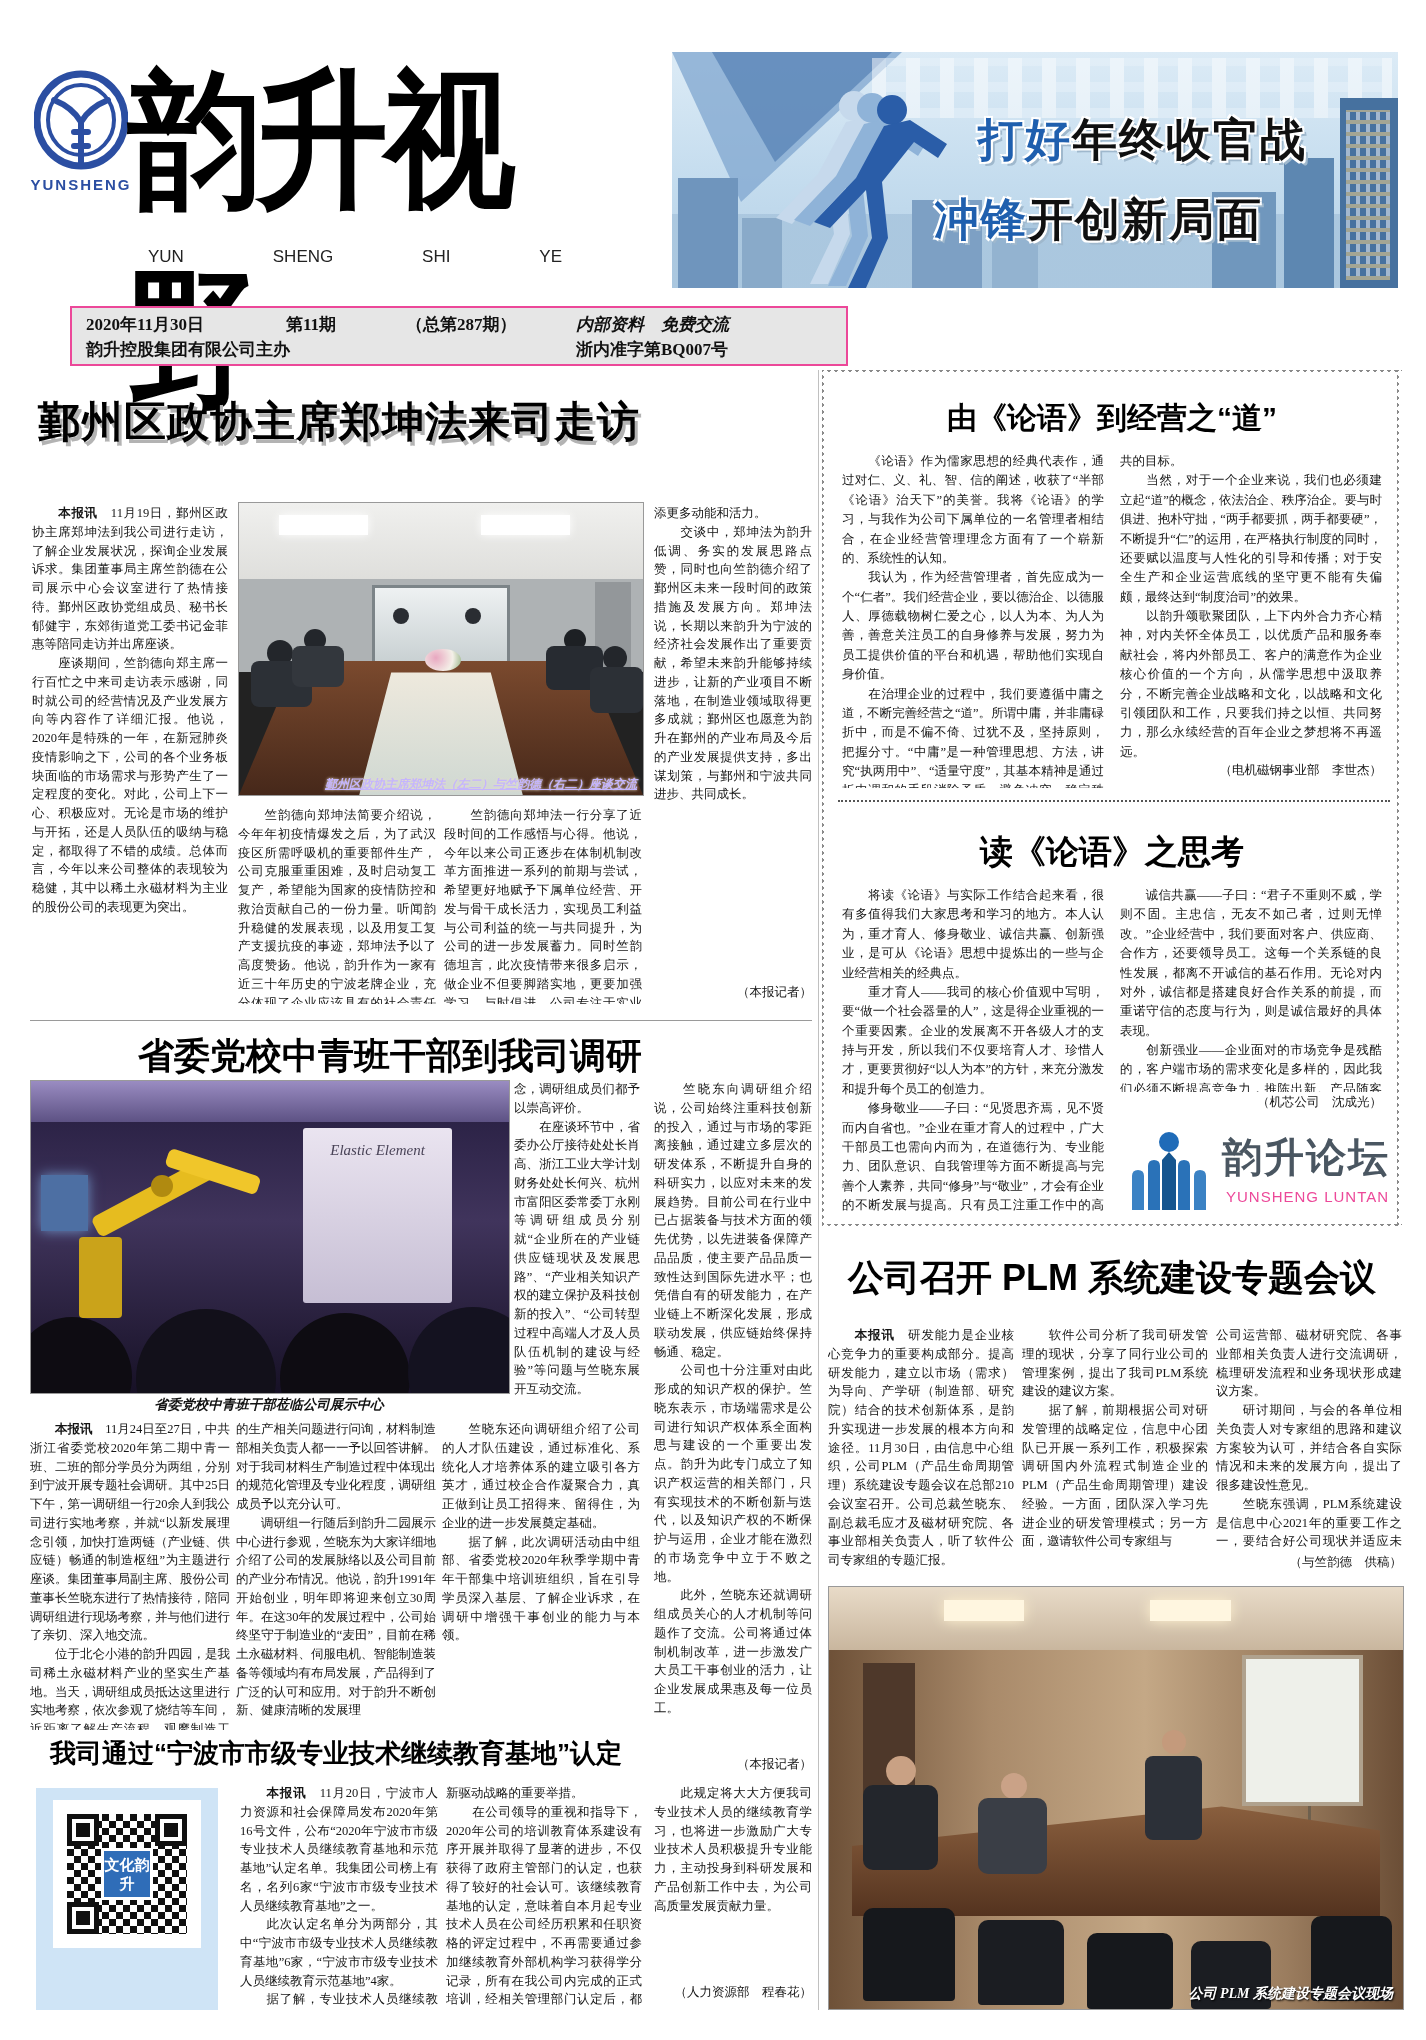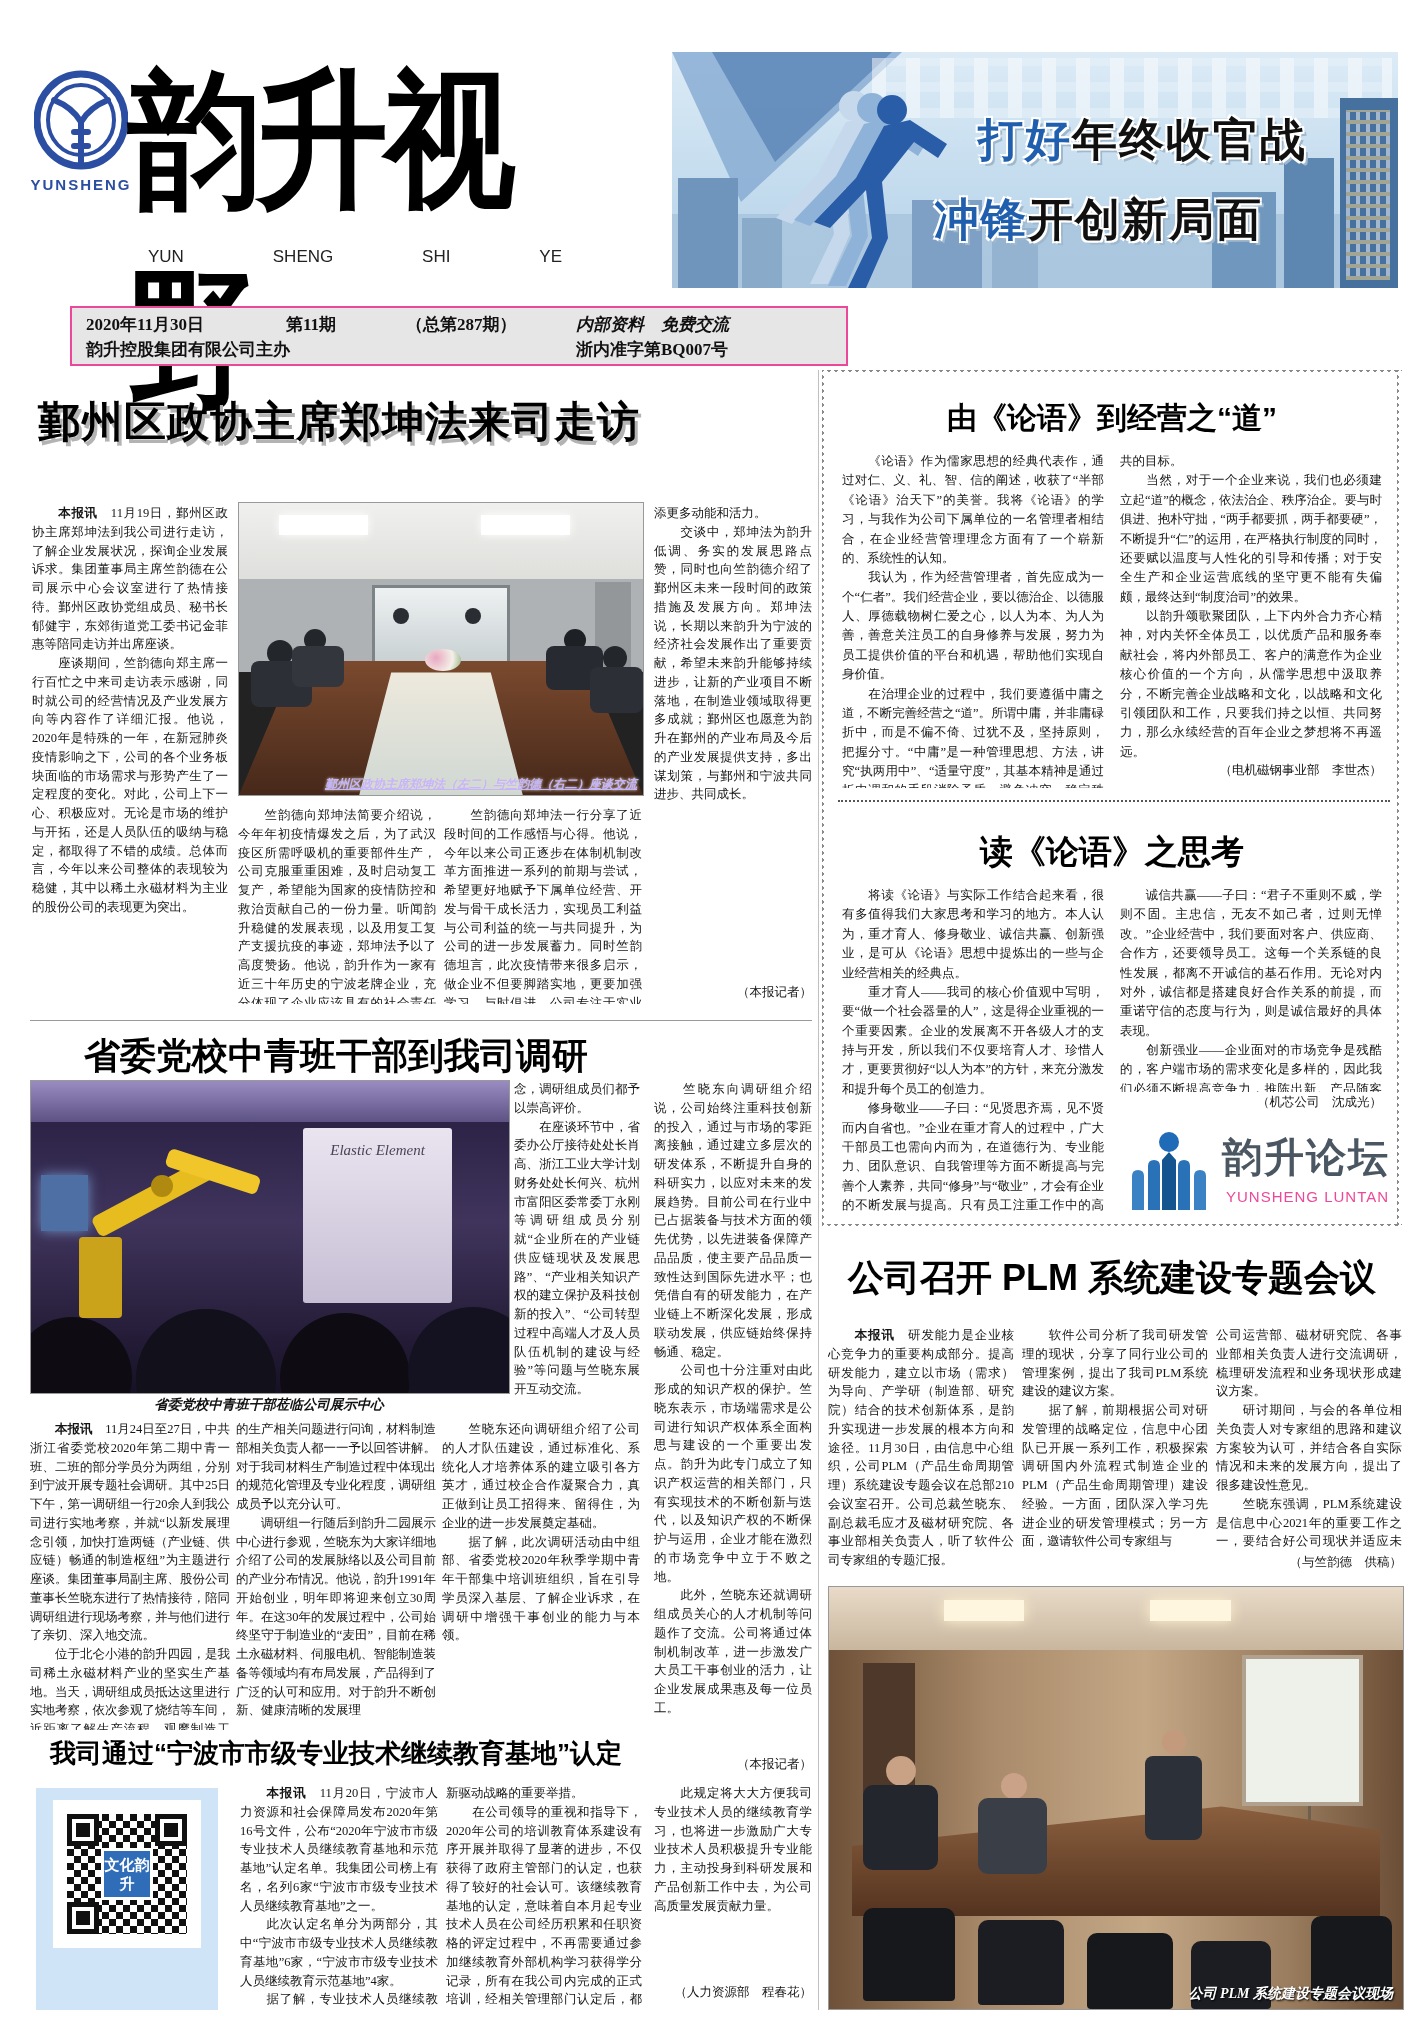--- a/index.html
+++ b/index.html
@@ -133,21 +133,21 @@
   <div class="col" style="left:238px;top:806px;width:198px;height:198px;">　　竺韵德向郑坤法简要介绍说，今年年初疫情爆发之后，为了武汉疫区所需呼吸机的重要部件生产，公司克服重重困难，及时启动复工复产，希望能为国家的疫情防控和救治贡献自己的一份力量。听闻韵升稳健的发展表现，以及用复工复产支援抗疫的事迹，郑坤法予以了高度赞扬。他说，韵升作为一家有近三十年历史的宁波老牌企业，充分体现了企业应该具有的社会责任感和担当，值得很多企业好好学习。
 　　当谈到具体的发展思路及产业方向时，</div>
   <div class="col" style="left:444px;top:806px;width:198px;height:198px;">　　竺韵德向郑坤法一行分享了近段时间的工作感悟与心得。他说，今年以来公司正逐步在体制机制改革方面推进一系列的前期与尝试，希望更好地赋予下属单位经营、开发与骨干成长活力，实现员工利益与公司利益的统一与共同提升，为公司的进一步发展蓄力。同时竺韵德坦言，此次疫情带来很多启示，做企业不但要脚踏实地，更要加强学习、与时俱进。公司专注于实业的思路始终不变，目前还在推进新的产业方向拓展和项目研究，希望为公司的未来增</div>
   <div class="col" style="left:654px;top:504px;width:158px;height:476px;">添更多动能和活力。
 　　交谈中，郑坤法为韵升低调、务实的发展思路点赞，同时也向竺韵德介绍了鄞州区未来一段时间的政策措施及发展方向。郑坤法说，长期以来韵升为宁波的经济社会发展作出了重要贡献，希望未来韵升能够持续进步，让新的产业项目不断落地，在制造业领域取得更多成就；鄞州区也愿意为韵升在鄞州的产业布局及今后的产业发展提供支持，多出谋划策，与鄞州和宁波共同进步、共同成长。</div>
   <div class="byline" style="left:654px;top:984px;width:158px;">（本报记者）</div>
 
   <div class="hairline" style="left:30px;top:1020px;width:782px;height:1px;"></div>
   <div class="hairline" style="left:818px;top:370px;width:1px;height:1640px;background:#c0c0c0;"></div>
 
-  <div class="abs headline" style="left:30px;top:1032px;width:612px;font-size:36px;text-align:center;white-space:nowrap;">省委党校中青班干部到我司调研</div>
+  <div class="abs headline" style="left:30px;top:1032px;width:612px;font-size:36px;text-align:right;white-space:nowrap;">省委党校中青班干部到我司调研</div>
 
   <div class="photo" style="left:30px;top:1080px;width:478px;height:312px;">
     <div class="pc" style="inset:0;background:linear-gradient(180deg,#241c3e,#40345c 45%,#171126);"></div>
     <div class="pc" style="left:0;top:0;width:100%;height:13%;background:linear-gradient(#9a8cc2,#5d5284);"></div>
     <div class="pc" style="left:2%;top:30%;width:10%;height:18%;background:#4d6fa3;box-shadow:0 0 12px #6e90c4;"></div>
     <div class="pc" style="left:57%;top:15%;width:31%;height:56%;background:linear-gradient(#eae4f0,#c6bed4);border-radius:3px;padding-top:14px;box-sizing:border-box;text-align:center;color:#4a4458;font-size:15px;font-style:italic;">Elastic Element</div>
 
     <div class="pc" style="left:10%;bottom:24%;width:9%;height:26%;background:#caa31a;border-radius:4px;"></div>
     <div class="pc" style="left:12%;top:34%;width:27%;height:7%;background:#e6bc1f;border-radius:6px;transform:rotate(-28deg);"></div>
     <div class="pc" style="left:28%;top:26%;width:20%;height:6%;background:#f0c62a;border-radius:6px;transform:rotate(18deg);"></div>

